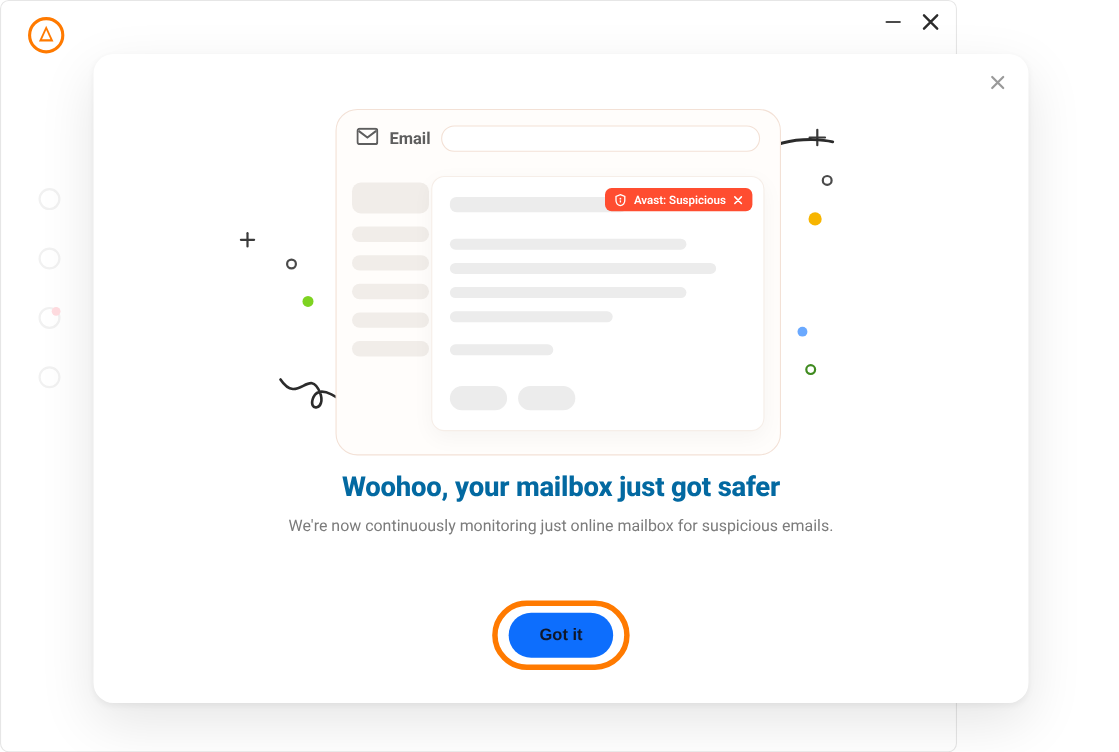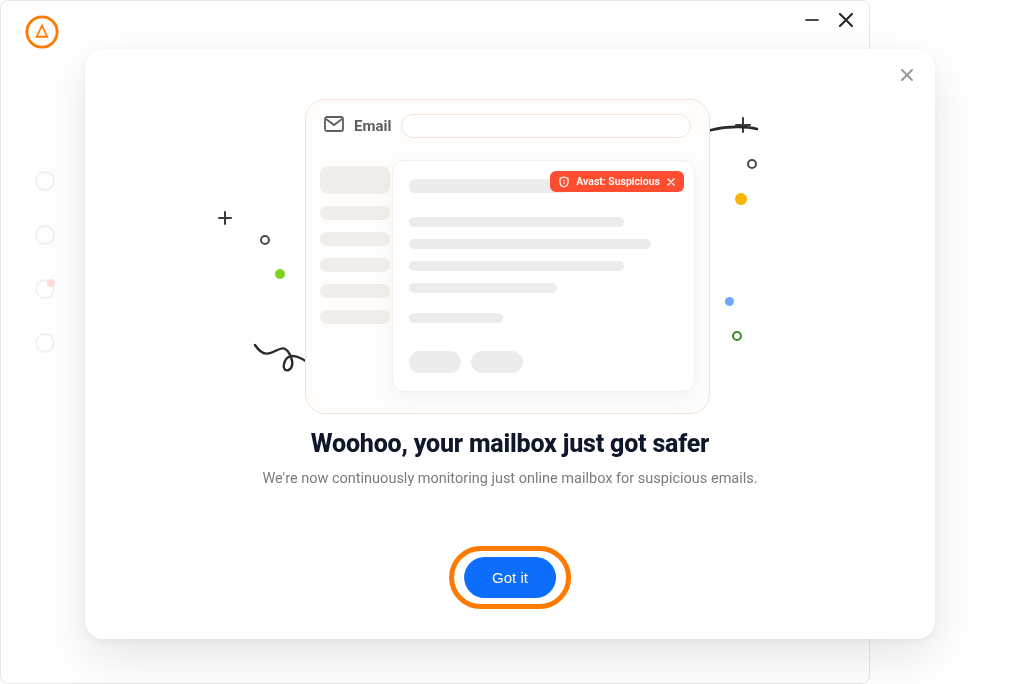--- a/index.html
+++ b/index.html
@@ -71,27 +71,27 @@
   .burst { position:absolute; width:3px; height:14px; background:#3a3a3a; border-radius:2px; }
 
   
   .arrow-wrap { position:absolute; left: 562px; top: 24px; width:120px; height:90px; }
 
   
   .squiggle { position:absolute; left: 166px; top: 240px; width:70px; height:40px; }
 
   
   .content { position:absolute; left:0; right:0; top: 380px; text-align:center; padding: 0 60px; }
-  .content h1 { font-size: 25px; font-weight: 800; color:#0f172a; letter-spacing: -0.2px; }
+  .content h1 { font-size: 25px; font-weight: 800; color:#0369a1; letter-spacing: -0.2px; }
   .content p { margin-top: 10px; color:#7b7b7b; font-size: 14.5px; line-height: 1.5; }
 
   
   .cta-wrap { position:absolute; left:50%; transform:translateX(-50%); bottom: 30px; }
   .cta-ring { padding: 6px 10px; border: 5px solid #ff7a00; border-radius: 40px; display:inline-block; }
-  .cta-btn { background:#0d6efd; color:#fef9c3; border:none; font-weight:400; font-size:15px; padding: 12px 28px; border-radius: 26px; cursor:pointer; }
+  .cta-btn { background:#0d6efd; color:#0f172a; border:none; font-weight:700; font-size:15px; padding: 12px 28px; border-radius: 26px; cursor:pointer; }
 
   
   .bg-sparkle { position:absolute; right: 30px; top: 330px; opacity:0.15; }
 
 </style>
 </head>
 <body>
 
 <div class="app-window">
 

